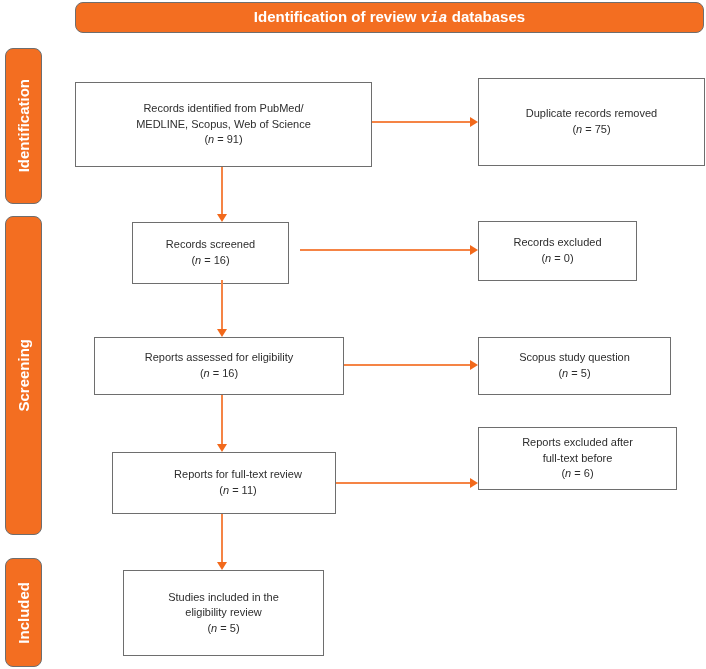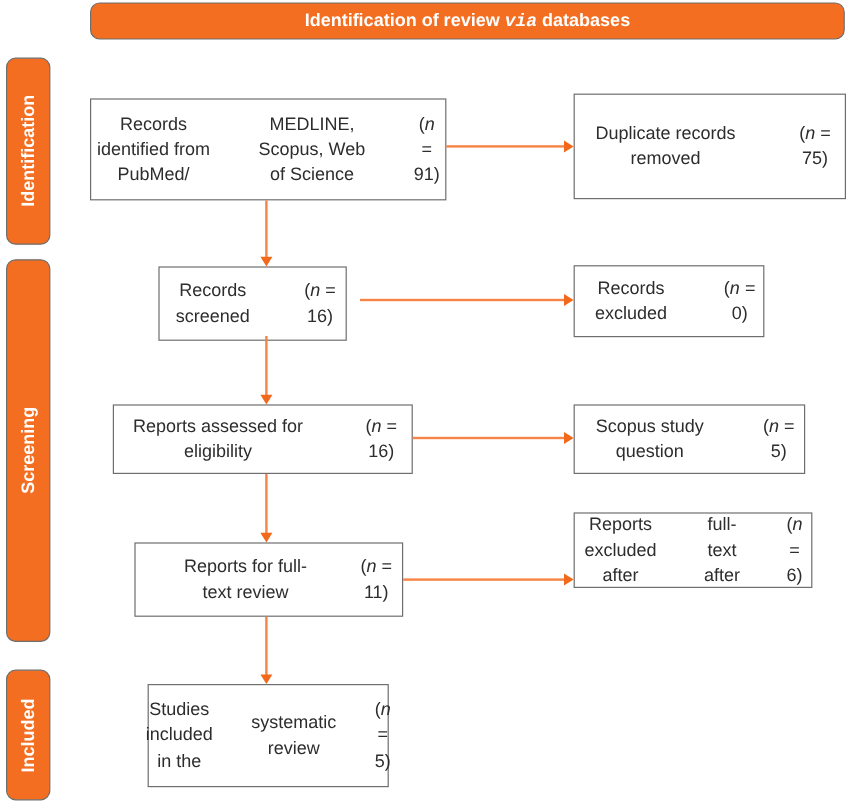--- a/index.html
+++ b/index.html
@@ -21,23 +21,23 @@
   }
   .side-label span{
     writing-mode:vertical-rl;transform:rotate(180deg);
     color:#ffffff;font-weight:bold;font-size:15px;white-space:nowrap;
   }
   #label-identification{top:48px;height:156px;}
   #label-screening{top:216px;height:319px;}
   #label-included{top:558px;height:109px;}
   .box{
     position:absolute;background:#ffffff;border:1px solid #6e6e6e;
-    box-sizing:border-box;display:flex;flex-direction:row;
+    box-sizing:border-box;display:flex;flex-direction:column;
     justify-content:center;align-items:center;text-align:center;
-    font-size:15px;line-height:1.42;color:#2d2d2d;padding:2px 4px;gap:32px;
+    font-size:11px;line-height:1.42;color:#2d2d2d;padding:2px 4px;
   }
   .box .ln{display:block;}
   .box .count .it{font-style:italic;}
   #box-1{left:75px;top:82px;width:297px;height:85px;}
   #box-2{left:478px;top:78px;width:227px;height:88px;}
   #box-3{left:132px;top:222px;width:157px;height:62px;}
   #box-4{left:478px;top:221px;width:159px;height:60px;}
   #box-5{left:94px;top:337px;width:250px;height:58px;}
   #box-6{left:478px;top:337px;width:193px;height:58px;}
   #box-7{left:112px;top:452px;width:224px;height:62px;padding-left:32px;}
@@ -112,27 +112,27 @@
     <span class="ln count"><span>(</span><span class="it">n</span><span> = 5)</span></span>
   </div>
 
   <div class="box" id="box-7">
     <span class="ln">Reports for full-text review</span>
     <span class="ln count"><span>(</span><span class="it">n</span><span> = 11)</span></span>
   </div>
 
   <div class="box" id="box-8">
     <span class="ln">Reports excluded after</span>
-    <span class="ln">full-text after</span>
+    <span class="ln">full-text before</span>
     <span class="ln count"><span>(</span><span class="it">n</span><span> = 6)</span></span>
   </div>
 
   <div class="box" id="box-9">
     <span class="ln">Studies included in the</span>
-    <span class="ln">systematic review</span>
+    <span class="ln">eligibility review</span>
     <span class="ln count"><span>(</span><span class="it">n</span><span> = 5)</span></span>
   </div>
 
   <div class="varrow" id="varrow-1">
     <div class="line"></div>
     <div class="head"></div>
   </div>
   <div class="varrow" id="varrow-2">
     <div class="line"></div>
     <div class="head"></div>

